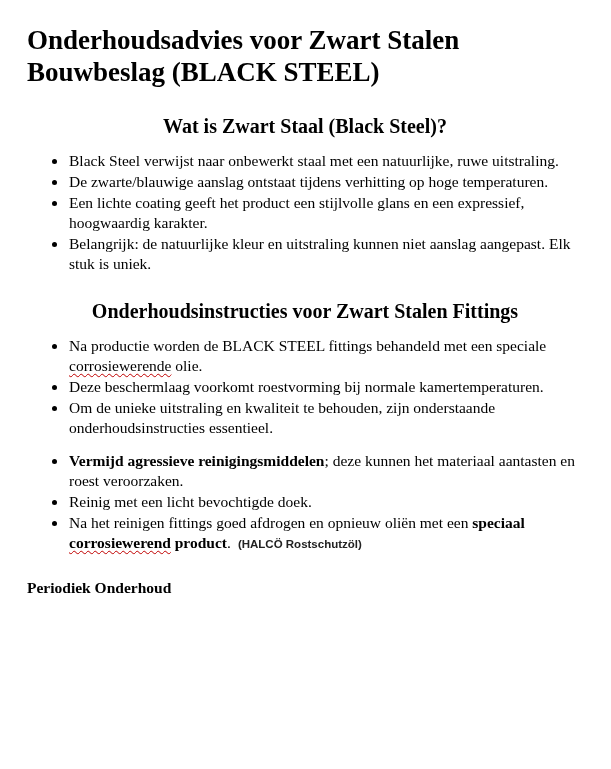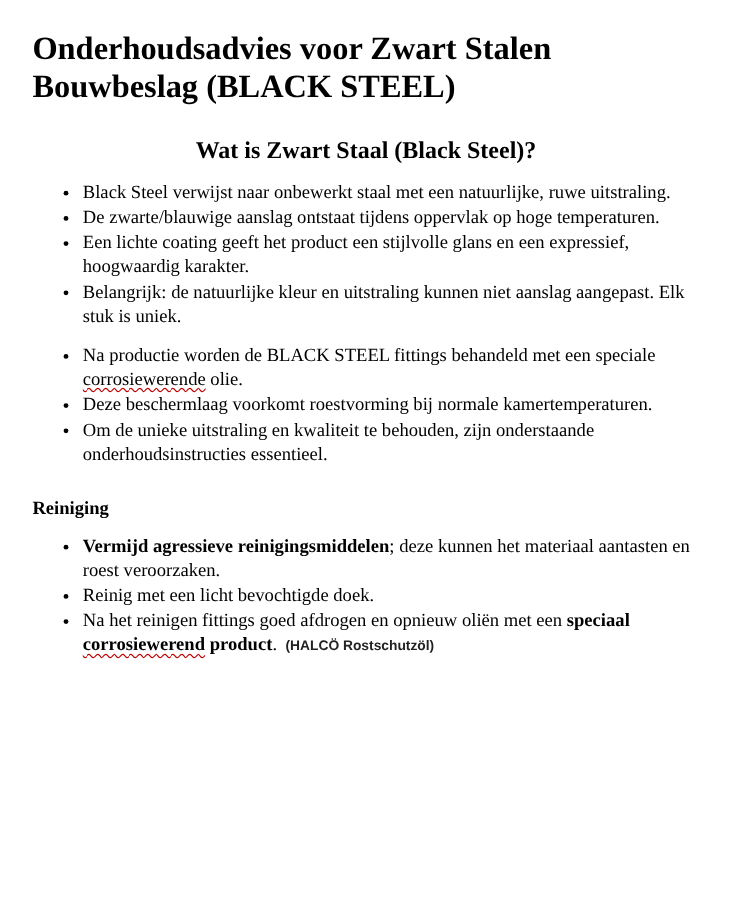--- a/index.html
+++ b/index.html
@@ -68,33 +68,34 @@
 </head>
 <body style="background: rgb(255, 255, 255); color: rgb(0, 0, 0);">
 
 <div class="page">
 
   <h1>Onderhoudsadvies voor Zwart Stalen Bouwbeslag (BLACK STEEL)</h1>
 
   <h2>Wat is Zwart Staal (Black Steel)?</h2>
   <ul>
     <li>Black Steel verwijst naar onbewerkt staal met een natuurlijke, ruwe uitstraling.</li>
-    <li>De zwarte/blauwige aanslag ontstaat tijdens oppervlak op hoge temperaturen.</li>
+    <li>De zwarte/blauwige aanslag ontstaat tijdens verhitting op hoge temperaturen.</li>
     <li>Een lichte coating geeft het product een stijlvolle glans en een expressief, hoogwaardig karakter.</li>
     <li>Belangrijk: de natuurlijke kleur en uitstraling kunnen niet aanslag aangepast. Elk stuk is uniek.</li>
   </ul>
 
+  <h2>Onderhoudsinstructies voor Zwart Stalen Fittings</h2>
   <ul>
     <li><span>Na productie worden de BLACK STEEL fittings behandeld met een speciale </span><span class="wavy">corrosiewerende</span><span> olie.</span></li>
     <li>Deze beschermlaag voorkomt roestvorming bij normale kamertemperaturen.</li>
     <li>Om de unieke uitstraling en kwaliteit te behouden, zijn onderstaande onderhoudsinstructies essentieel.</li>
   </ul>
 
-  <h3>Reiniging</h3>
   <ul>
     <li><b>Vermijd agressieve reinigingsmiddelen</b><span>; deze kunnen het materiaal aantasten en roest veroorzaken.</span></li>
     <li>Reinig met een licht bevochtigde doek.</li>
     <li><span>Na het reinigen fittings goed afdrogen en opnieuw oliën met een </span><b><span>speciaal </span><span class="wavy">corrosiewerend</span><span> product</span></b><span>.</span><span class="note">(HALCÖ Rostschutzöl)</span></li>
   </ul>
 
+  <h3>Periodiek Onderhoud</h3>
 
 
 </div>
 
 </body></html>

